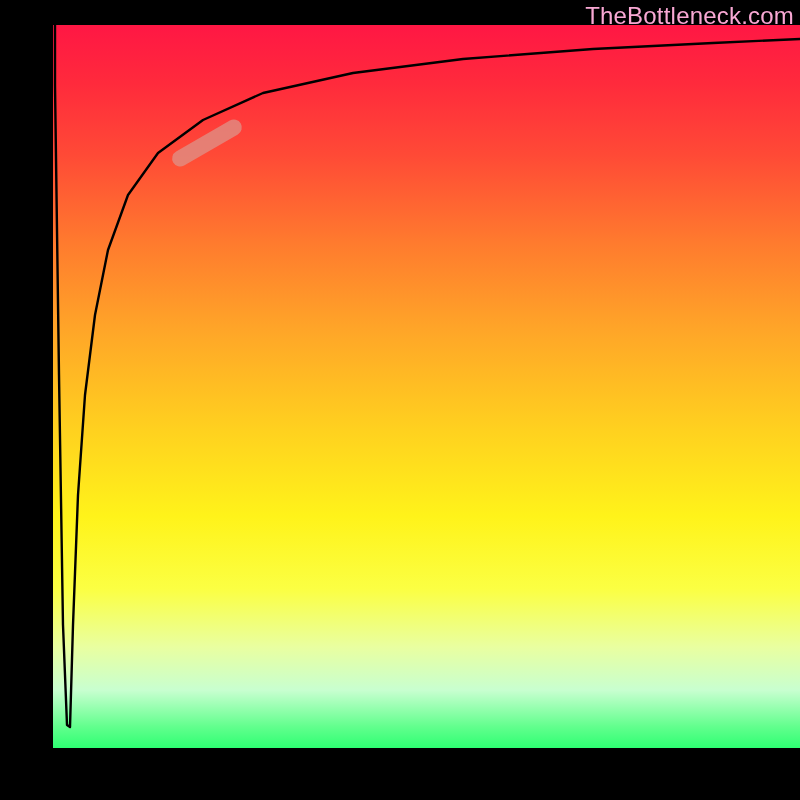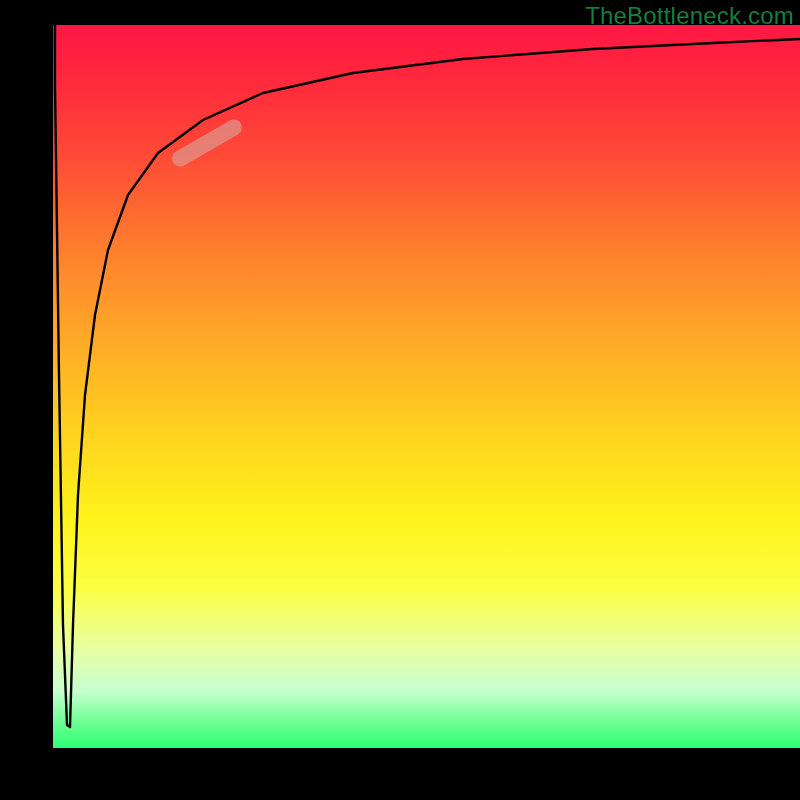--- a/index.html
+++ b/index.html
@@ -36,21 +36,21 @@
       #e9ffa0 86%,
       #c8ffd0 92%,
       #63ff8e 97%,
       #2eff72 100%
     );
   }
   .watermark {
     position: absolute;
     top: 2px;
     right: 6px;
-    color: #15803d;
+    color: #f9a8d4;
     font-size: 24px;
     letter-spacing: 0.2px;
     font-weight: 400;
     user-select: none;
   }
   .curve {
     position: absolute;
     left: 53px;
     top: 25px;
     width: 747px;

